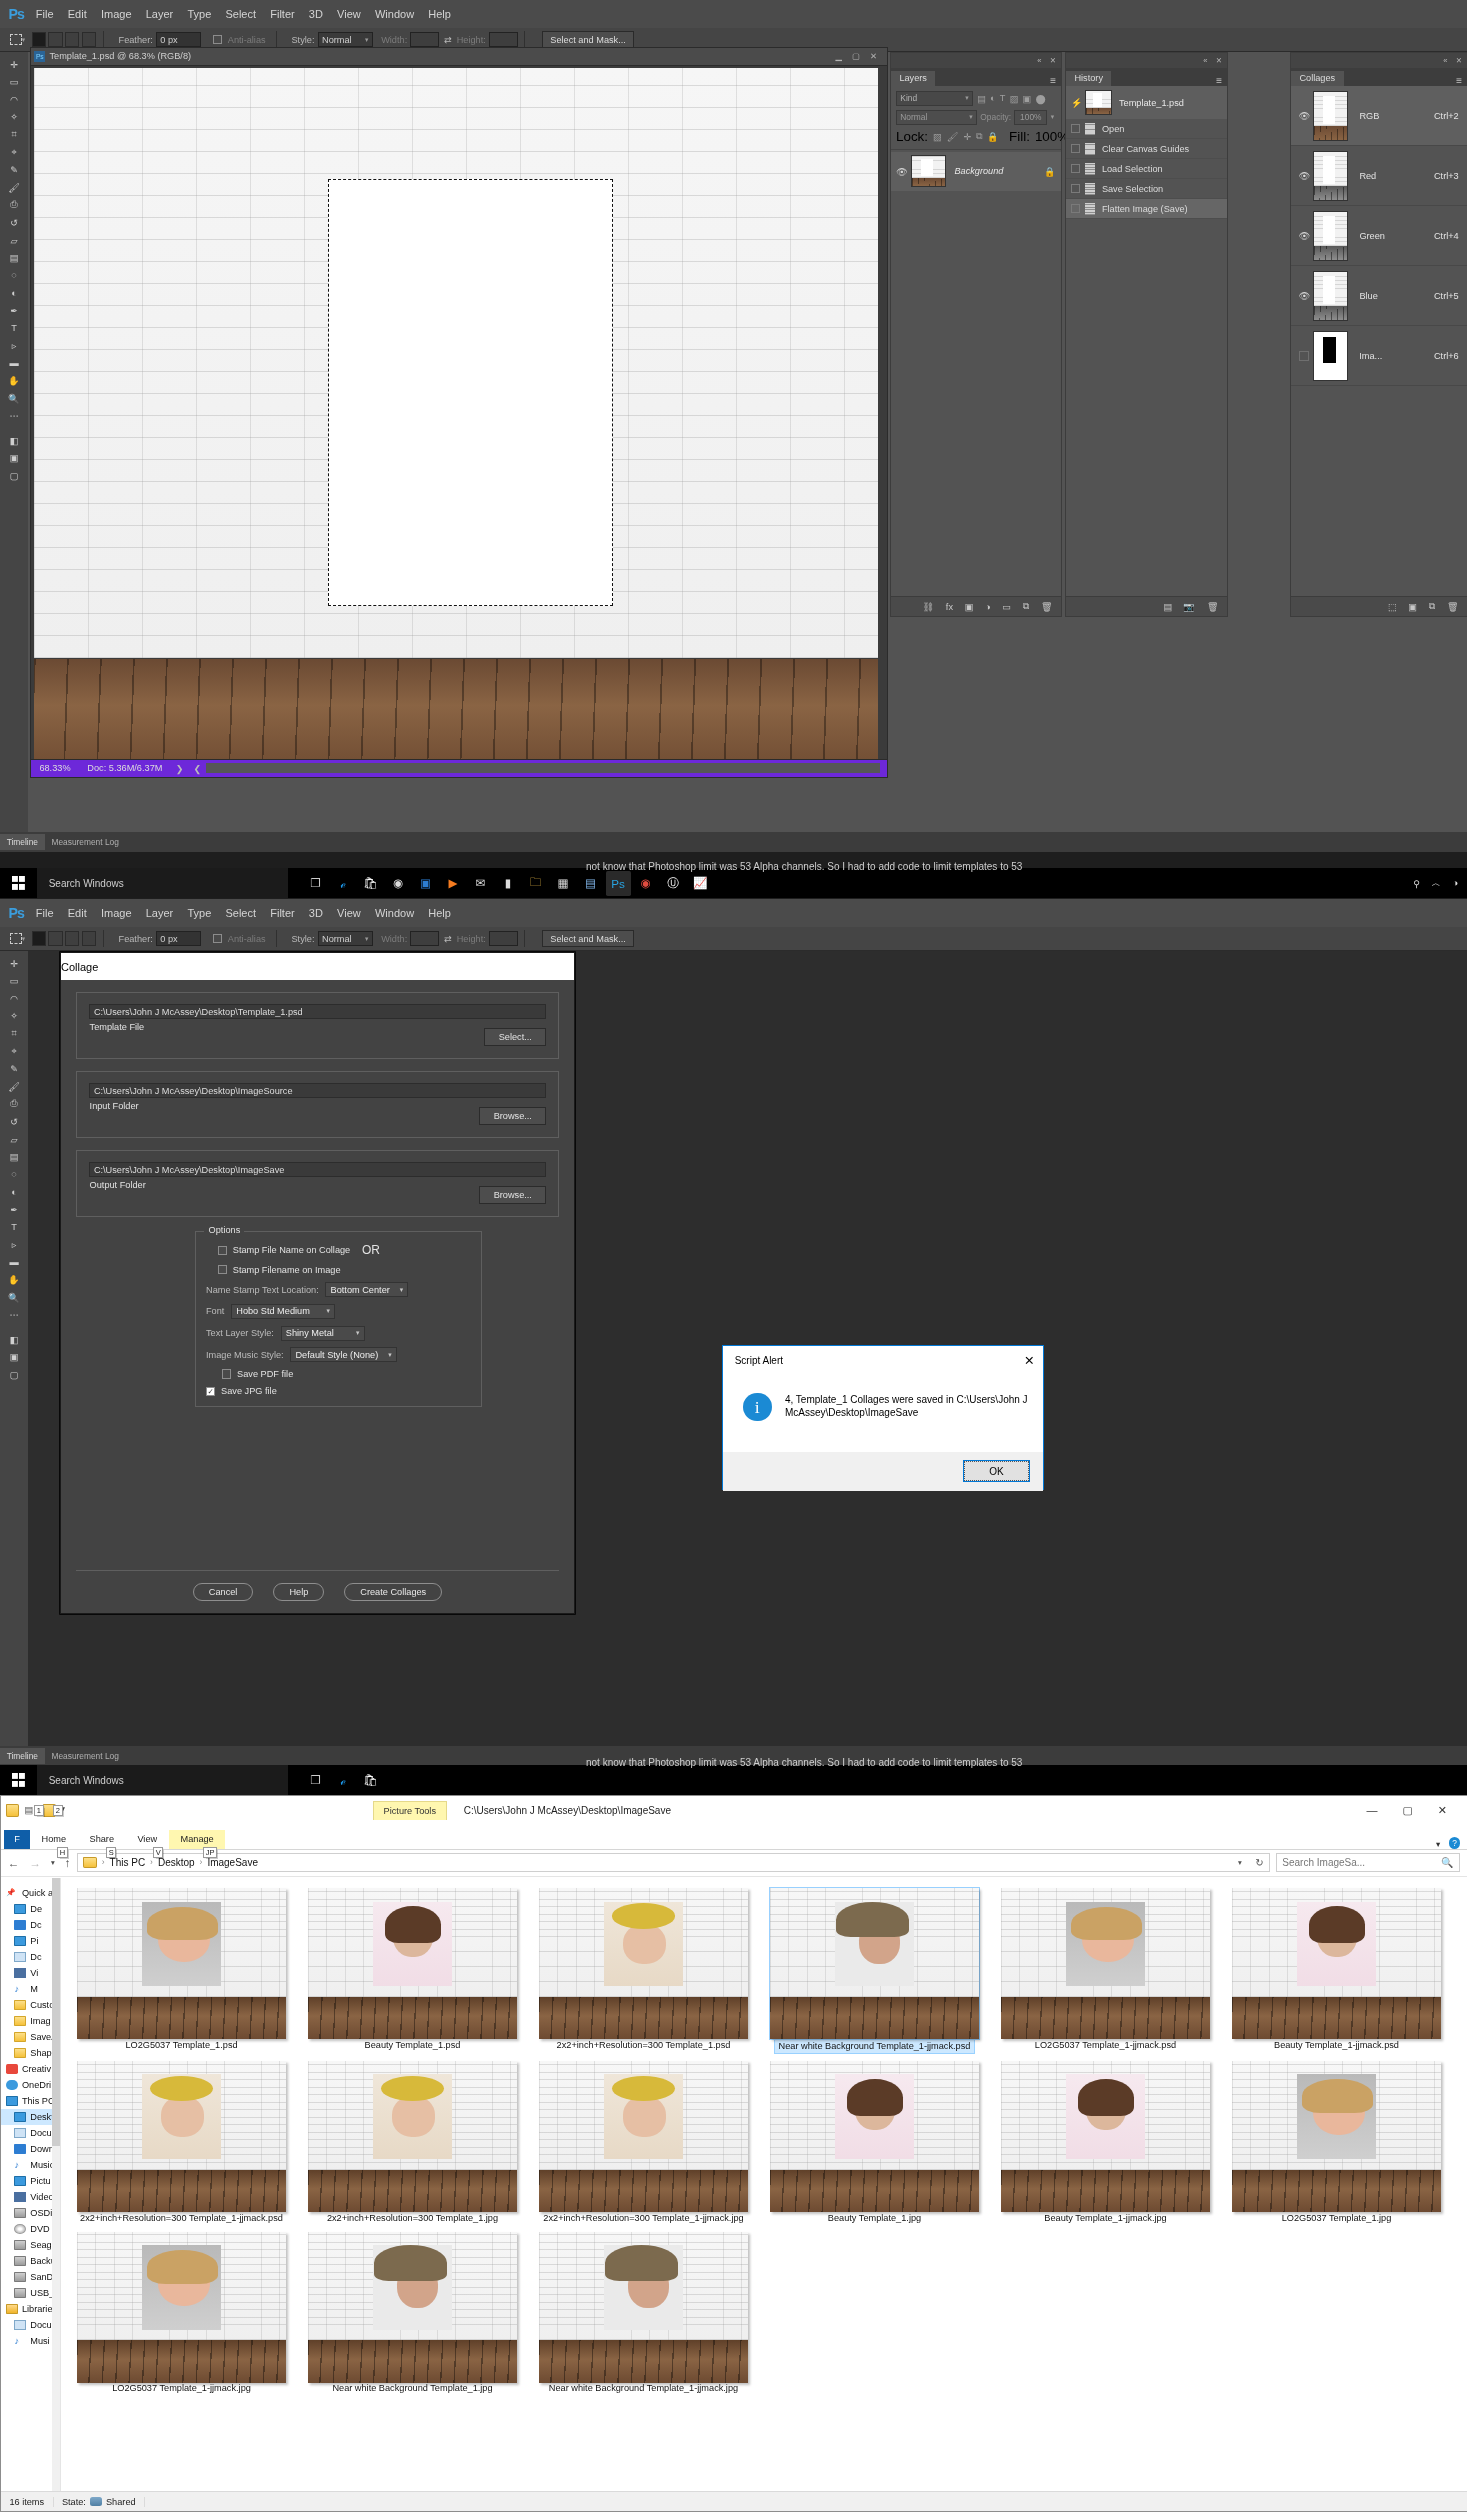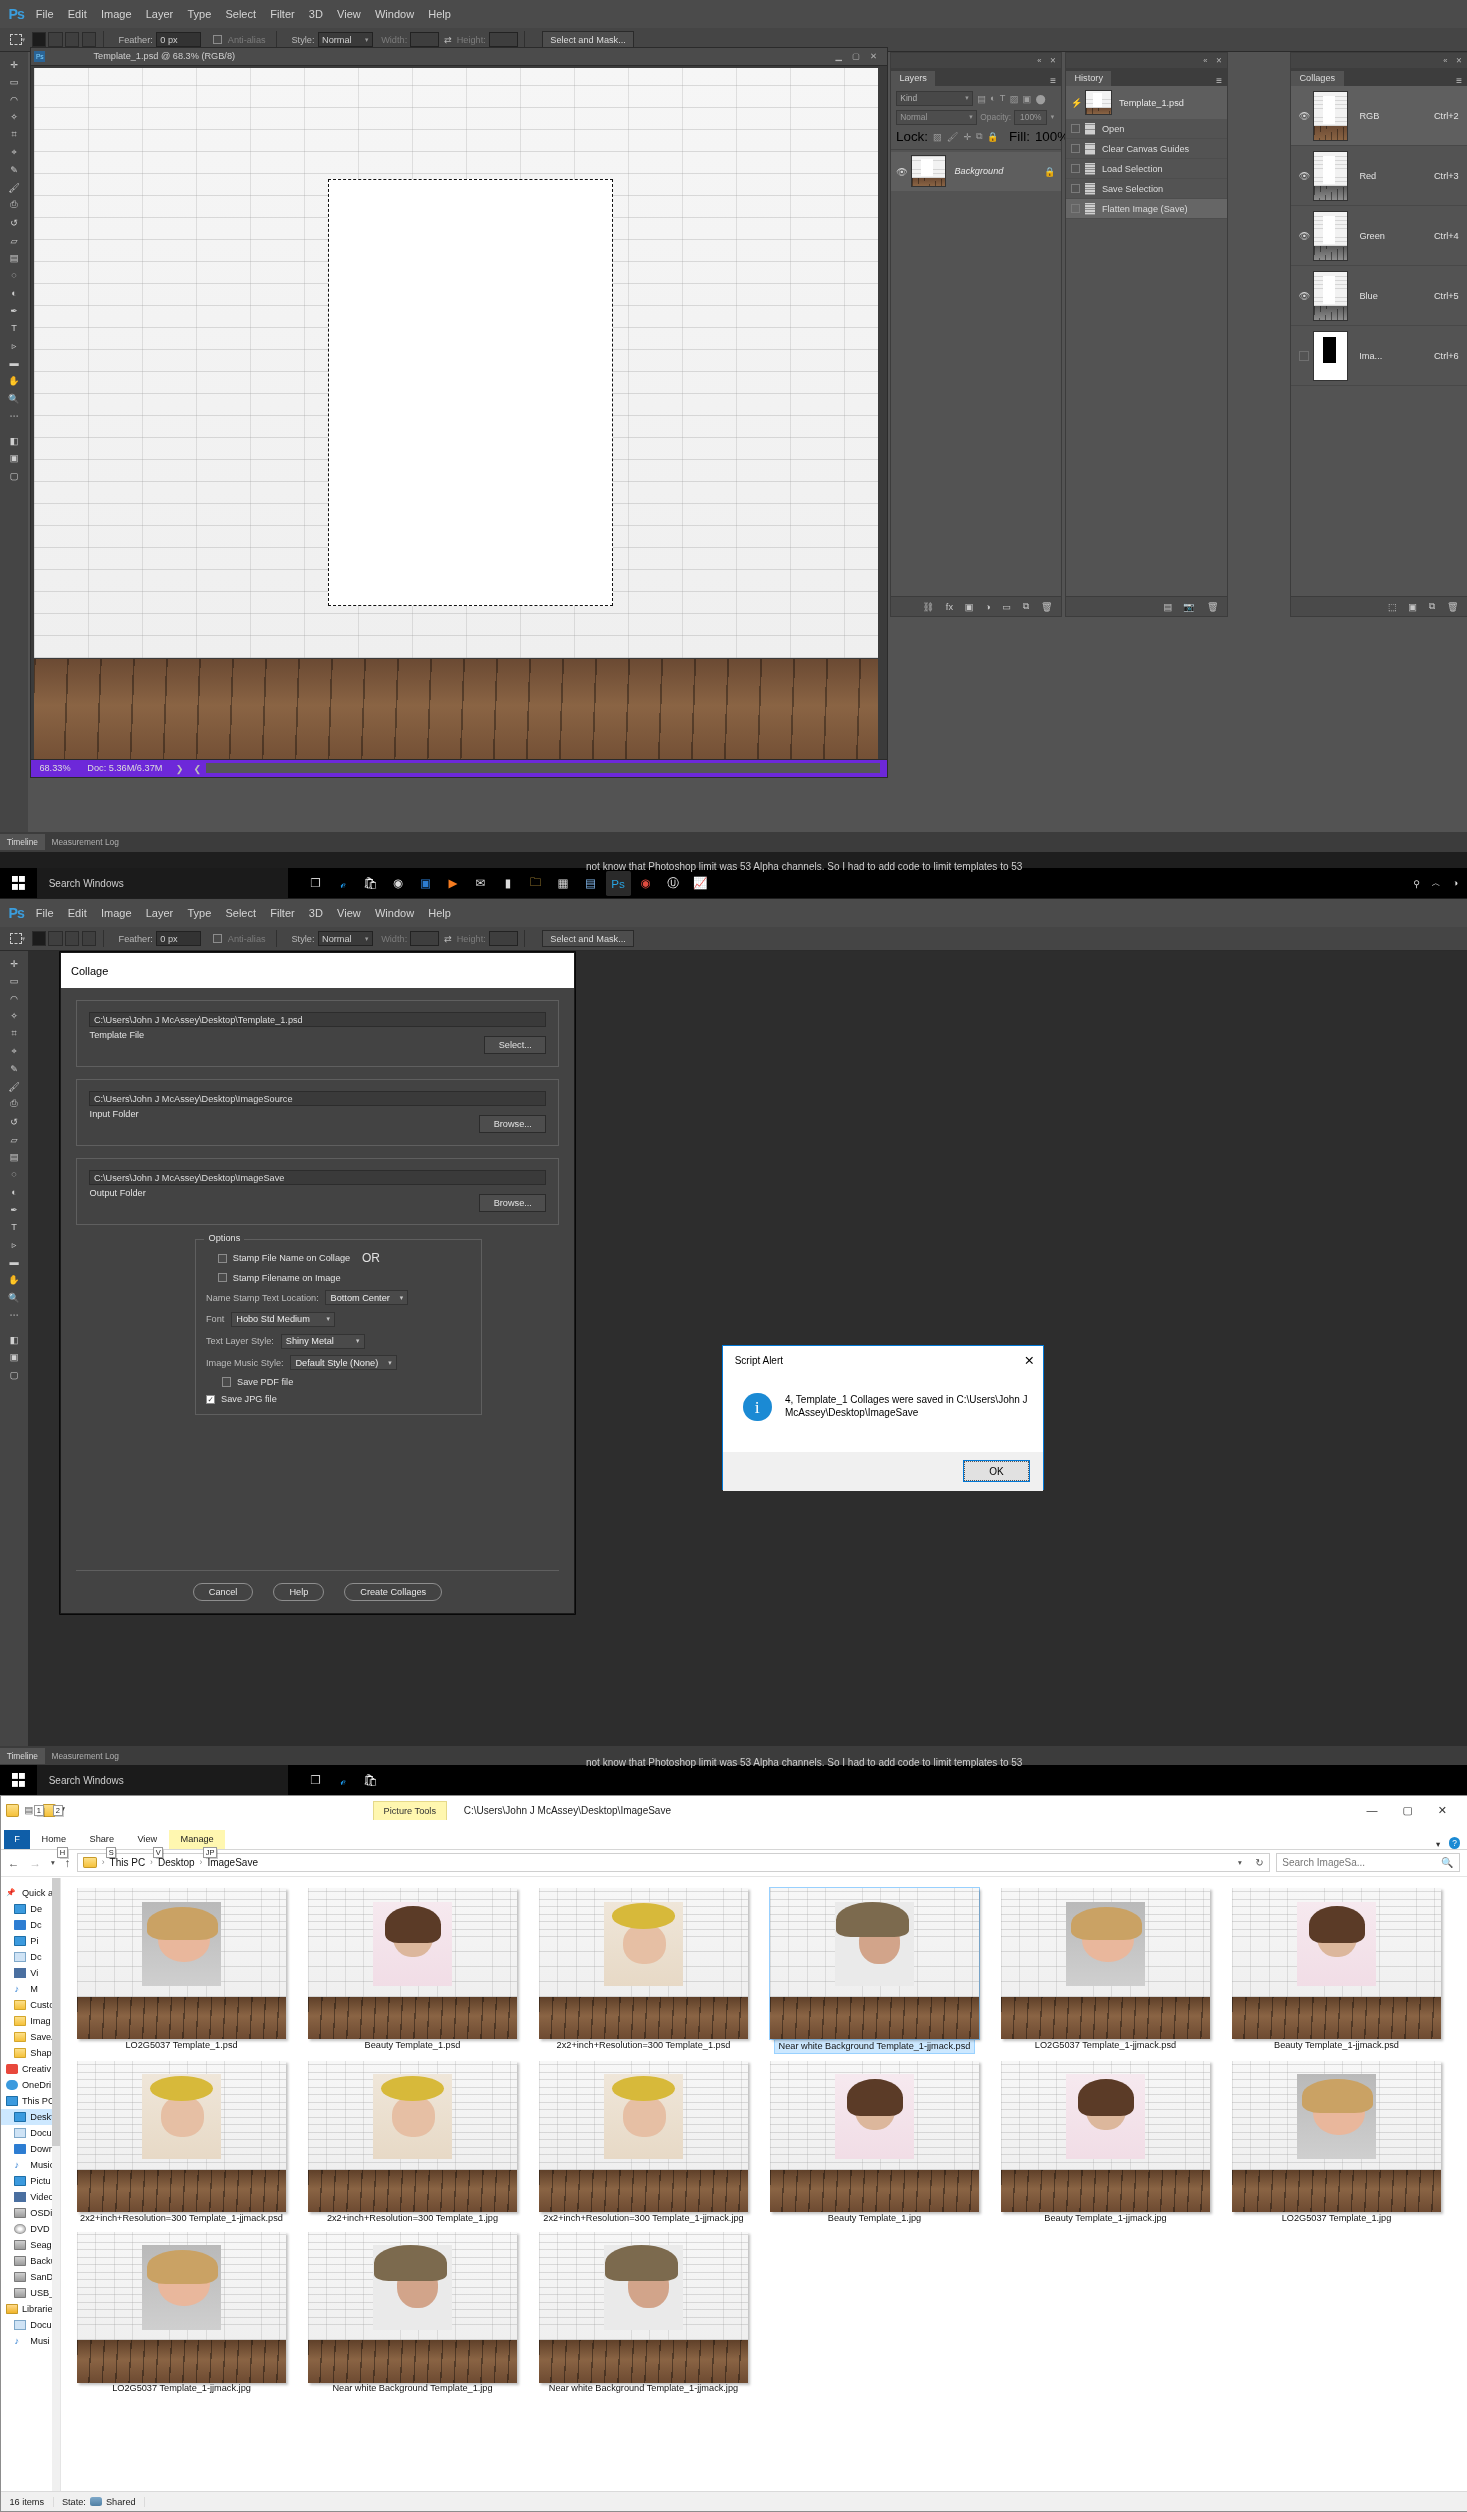--- a/index.html
+++ b/index.html
@@ -22,21 +22,21 @@
   .ps-optbar .sq.on { background:#1c1c1c; }
   .ps-optbar .divider { width:0.8px; height:16.7px; background:#303030; margin:0 6.7px; }
   .btn-mask { background:#4d4d4d; border:0.8px solid #2a2a2a; color:#ddd; font-size:9.2px; padding:2.5px 7.5px; margin-left:10px;}
   .marq { width:11.7px;height:11.7px;border:0.8px dashed #ccc; margin-left:3.3px;}
   .chev { font-size:6.7px; color:#999; }
 
   .ps-toolbar { position:absolute; left:0; top:52px; width:28px; bottom:0; background:#454545; padding-top:3.3px;}
   .ps-toolbar .t { height:17.6px; display:flex; align-items:center; justify-content:center; color:#cfcfcf; font-size:9.2px;}
 
   .doc-window { position:absolute; left:30px; top:47px; width:858px; height:731px; background:#3b3b3b; border:0.8px solid #2b2b2b;}
-  .doc-title { height:17.6px; background:#4b4b4b; display:flex; align-items:center; padding:0 3.3px; border-bottom:0.8px solid #2b2b2b;gap:44px;}
+  .doc-title { height:17.6px; background:#4b4b4b; display:flex; align-items:center; padding:0 3.3px; border-bottom:0.8px solid #2b2b2b;}
   .doc-title .ico { width:11px;height:11px;background:#2a6496; color:#7fd2ff; font-size:6.7px; display:flex;align-items:center;justify-content:center; margin-right:4.2px;}
   .doc-title .tx { color:#d0d0d0; font-size:9.2px; }
   .doc-title .wbtns { margin-left:auto; display:flex; gap:10px; color:#b5b5b5; font-size:8.4px; padding-right:6.7px;}
   .canvas-wrap { position:absolute; left:0; top:17.6px; right:0; bottom:18.4px; background:#3b3b3b; overflow:hidden;}
   .brickwall { position:absolute; left:2.5px; top:2.5px; width:844px; height:590px;
       background:
         repeating-linear-gradient(0deg, rgba(150,150,150,.30) 0 0.8px, rgba(0,0,0,0) 0.8px 22px),
         repeating-linear-gradient(90deg, rgba(140,140,140,.22) 0 1.3px, rgba(0,0,0,0) 1.3px 54px),
         linear-gradient(#f6f6f6,#efefef);
   }
@@ -132,21 +132,21 @@
   .tb-overlaytext2 { position:absolute; left:586px; top:1757px; width:837px; color:#cfcfcf; font-size:10px; z-index:3; white-space:nowrap;}
 
   
   .ps2 { position:absolute; left:0; top:899px; width:1468px; height:867px; background:#3a3a3a; }
   .ps2 .ps-menubar { background:#4b4b4b; }
   .ps2 .ps-optbar { background:#454545; }
   .ps2 .ps-toolbar { background:#454545; }
   .ps2 .stage { position:absolute; left:28px; top:52px; right:0; bottom:20px; background:#2d2d2d;}
 
   .collage { position:absolute; left:60px; top:952px; width:515px; height:662px; background:#434343; border:0.8px solid #1a1a1a; box-shadow:0 0 0 0.8px #000;}
-  .collage-title { height:35px; background:#fff; display:flex; align-items:center; padding-left:10px; color:#000; font-size:11px;}
+  .collage-title { height:27px; background:#fff; display:flex; align-items:center; padding-left:0; color:#000; font-size:11px;}
   .grp { position:relative; border:0.8px solid #5f5f5f; margin:11.7px 15px 0 15px; padding:11.7px 11.7px 11.7px 11.7px;}
   .grp > .lg { position:absolute; top:-6.7px; left:8.4px; background:#434343; color:#e3e3e3; font-size:9.2px; padding:0 4.2px;margin-top:36px;}
   .txtfield { height:15px; background:#3a3a3a; border:0.8px solid #2c2c2c; color:#ddd; font-size:9.2px; display:flex; align-items:center; padding:0 4.2px;}
   .btnrow { display:flex; justify-content:flex-end; margin-top:8.4px;}
   .dbtn { background:#4d4d4d; border:0.8px solid #2b2b2b; color:#e2e2e2; font-size:9.2px; padding:3.3px 13.4px;}
   .opt-grp { position:relative; border:0.8px solid #5f5f5f; margin:13.4px 92px 0 134px; padding:11.7px 10px 10px 10px;}
   .opt-grp > .lg { position:absolute; top:-6.7px; left:8.4px; background:#434343; color:#e3e3e3; font-size:9.2px; padding:0 4.2px;}
   .ckrow { display:flex; align-items:center; margin:0 0 7.5px 11.7px; }
   .ck { width:9.2px;height:9.2px;border:0.8px solid #8c8c8c; background:#4a4a4a; margin-right:5.9px; display:flex;align-items:center;justify-content:center;}
   .ck.on { background:#fff; border-color:#8c8c8c;}

